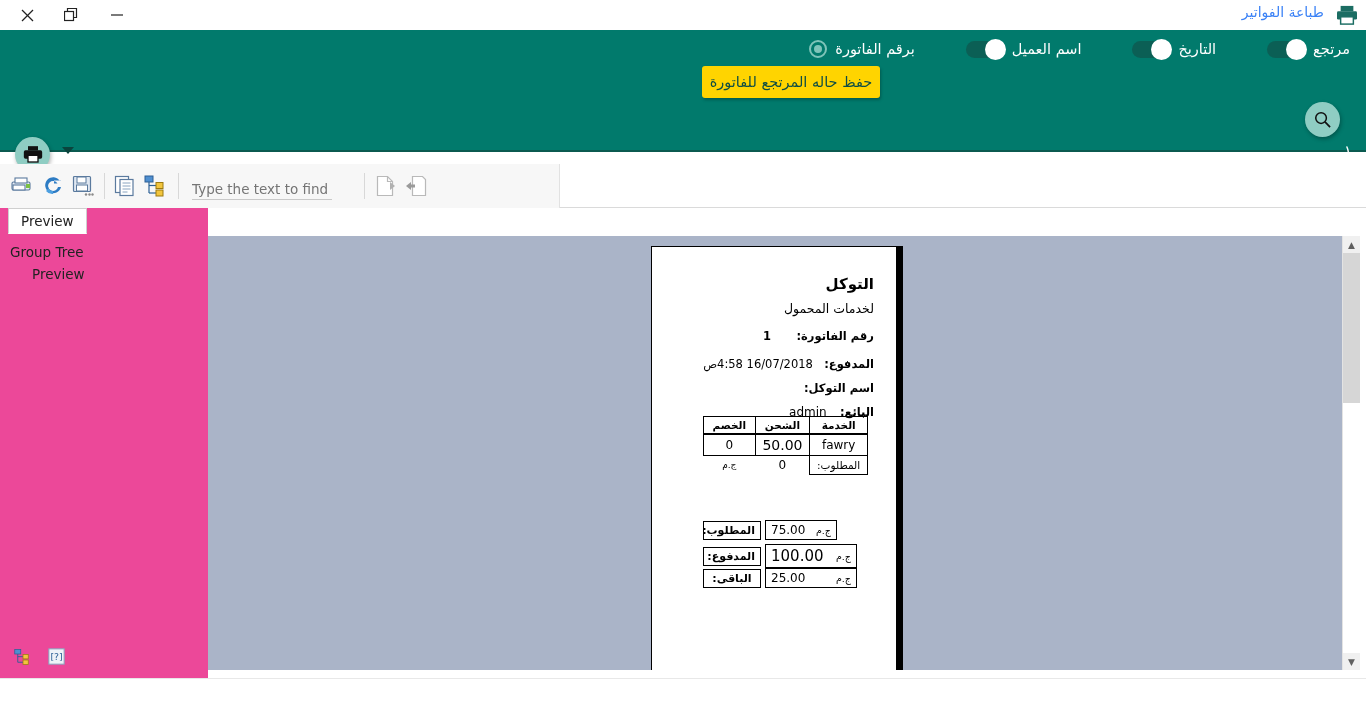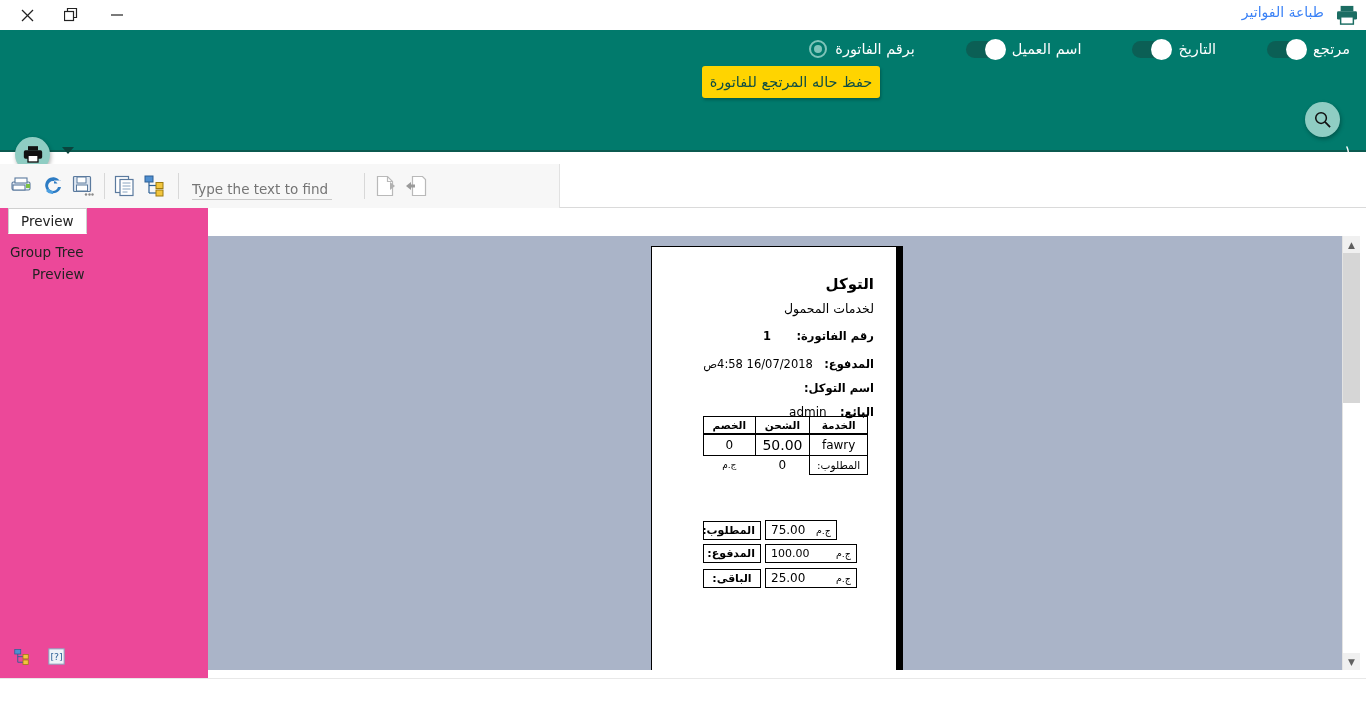--- a/index.html
+++ b/index.html
@@ -464,21 +464,21 @@
       <div class="box-lbl" style="width:58px">المطلوب:</div>
       <div class="box-val" style="width:72px">
         <span style="font-size:12px">75.00</span>
         <span style="font-size:9.5px">ج.م</span>
       </div>
     </div>
 
     <div class="tot-row" style="top:297px">
       <div class="box-lbl" style="width:58px">المدفوع:</div>
       <div class="box-val" style="width:92px">
-        <span style="font-size:11px">100.00</span>
+        <span style="font-size:15px">100.00</span>
         <span style="font-size:9.5px">ج.م</span>
       </div>
     </div>
 
     <div class="tot-row" style="top:321px">
       <div class="box-lbl" style="width:58px">الباقى:</div>
       <div class="box-val" style="width:92px">
         <span style="font-size:12px">25.00</span>
         <span style="font-size:9.5px">ج.م</span>
       </div>

